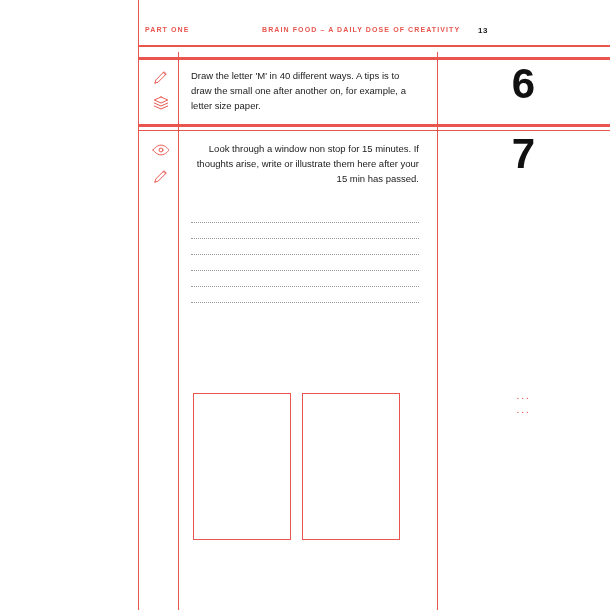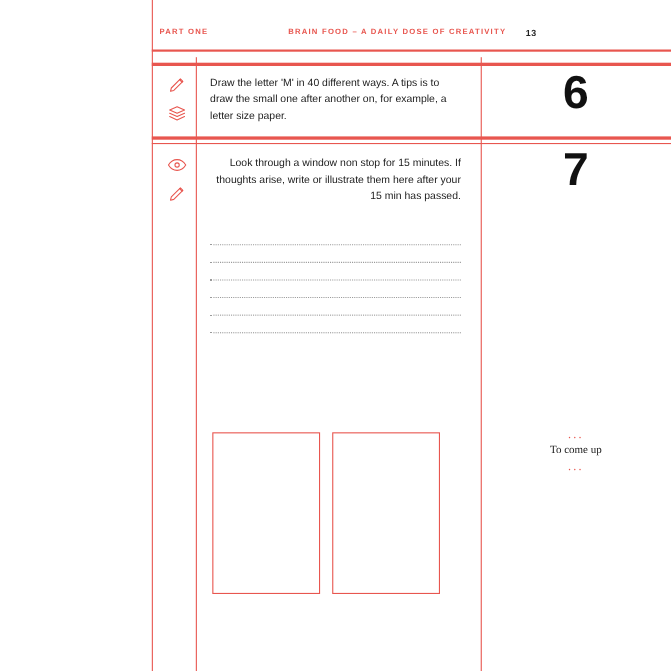--- a/index.html
+++ b/index.html
@@ -218,17 +218,16 @@
   <div class="dotline" style="top:254px"></div>
   <div class="dotline" style="top:270px"></div>
   <div class="dotline" style="top:286px"></div>
   <div class="dotline" style="top:302px"></div>
 
   <div class="drawbox" id="box-left"></div>
   <div class="drawbox" id="box-right"></div>
 
   <div class="sidenote" id="sidenote">
     <div class="dots">...</div>
-    <div>To come up</div>
     <div class="dots">...</div>
   </div>
 
 </div>
 
 </body></html>

